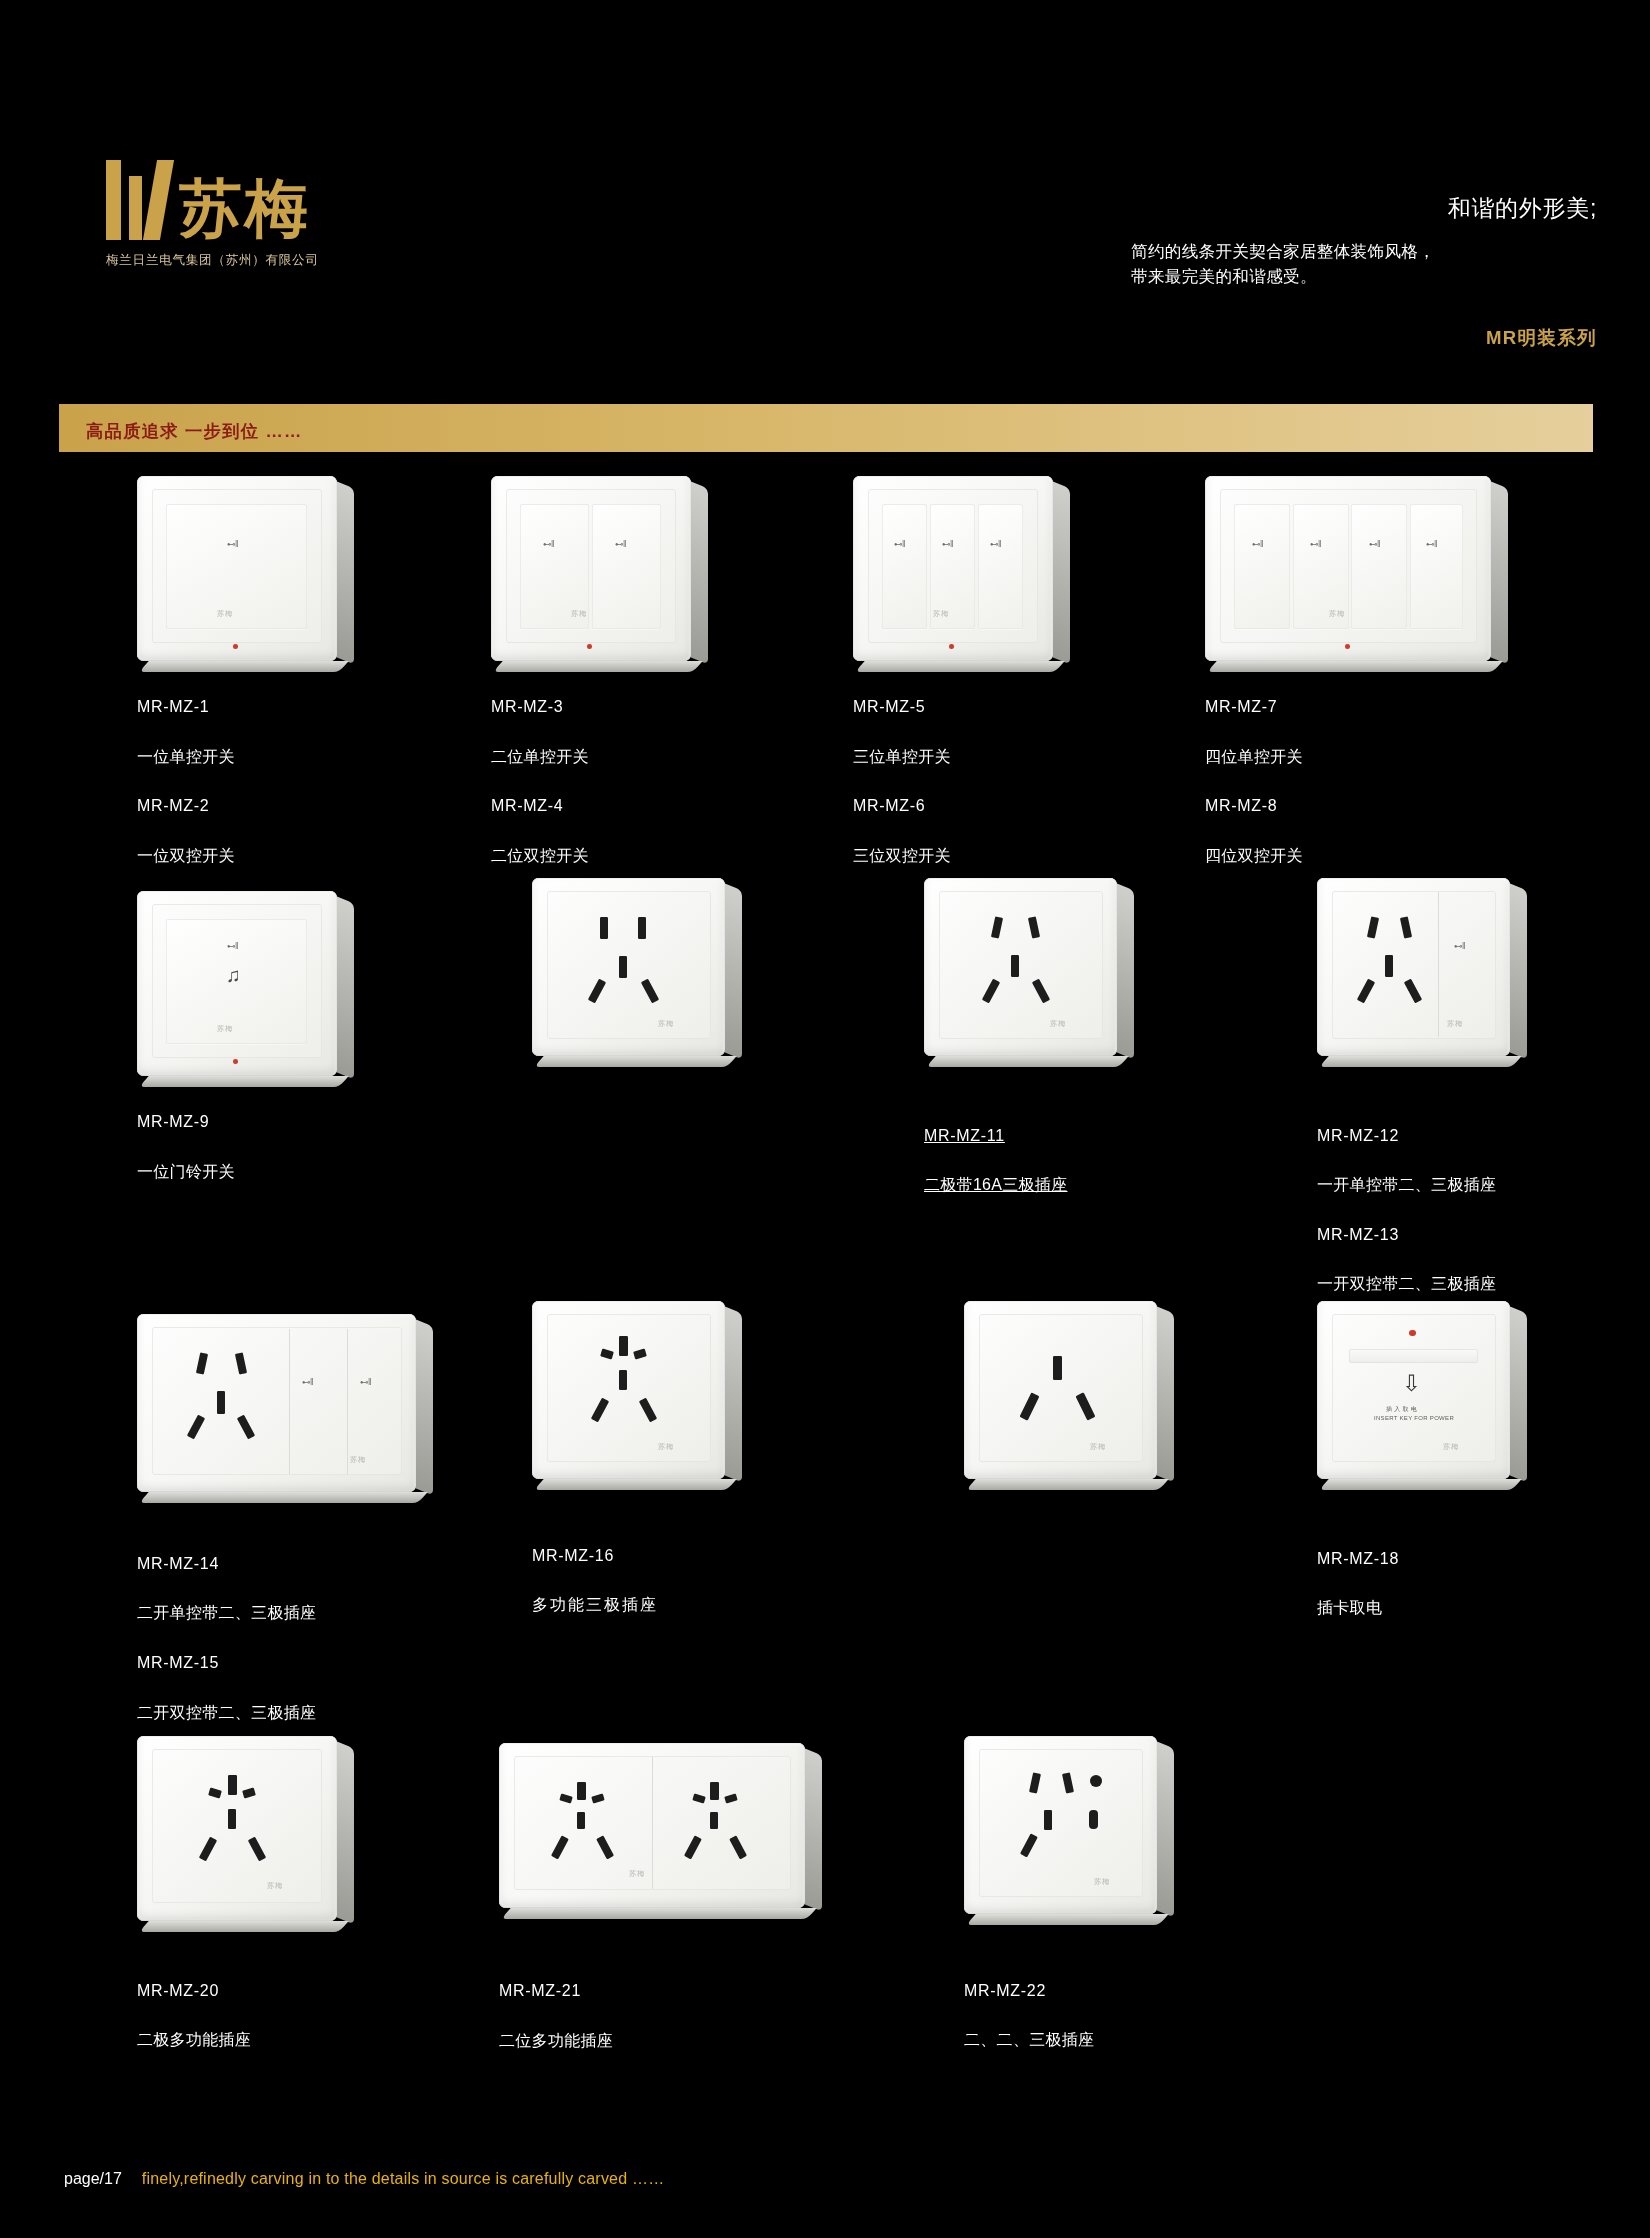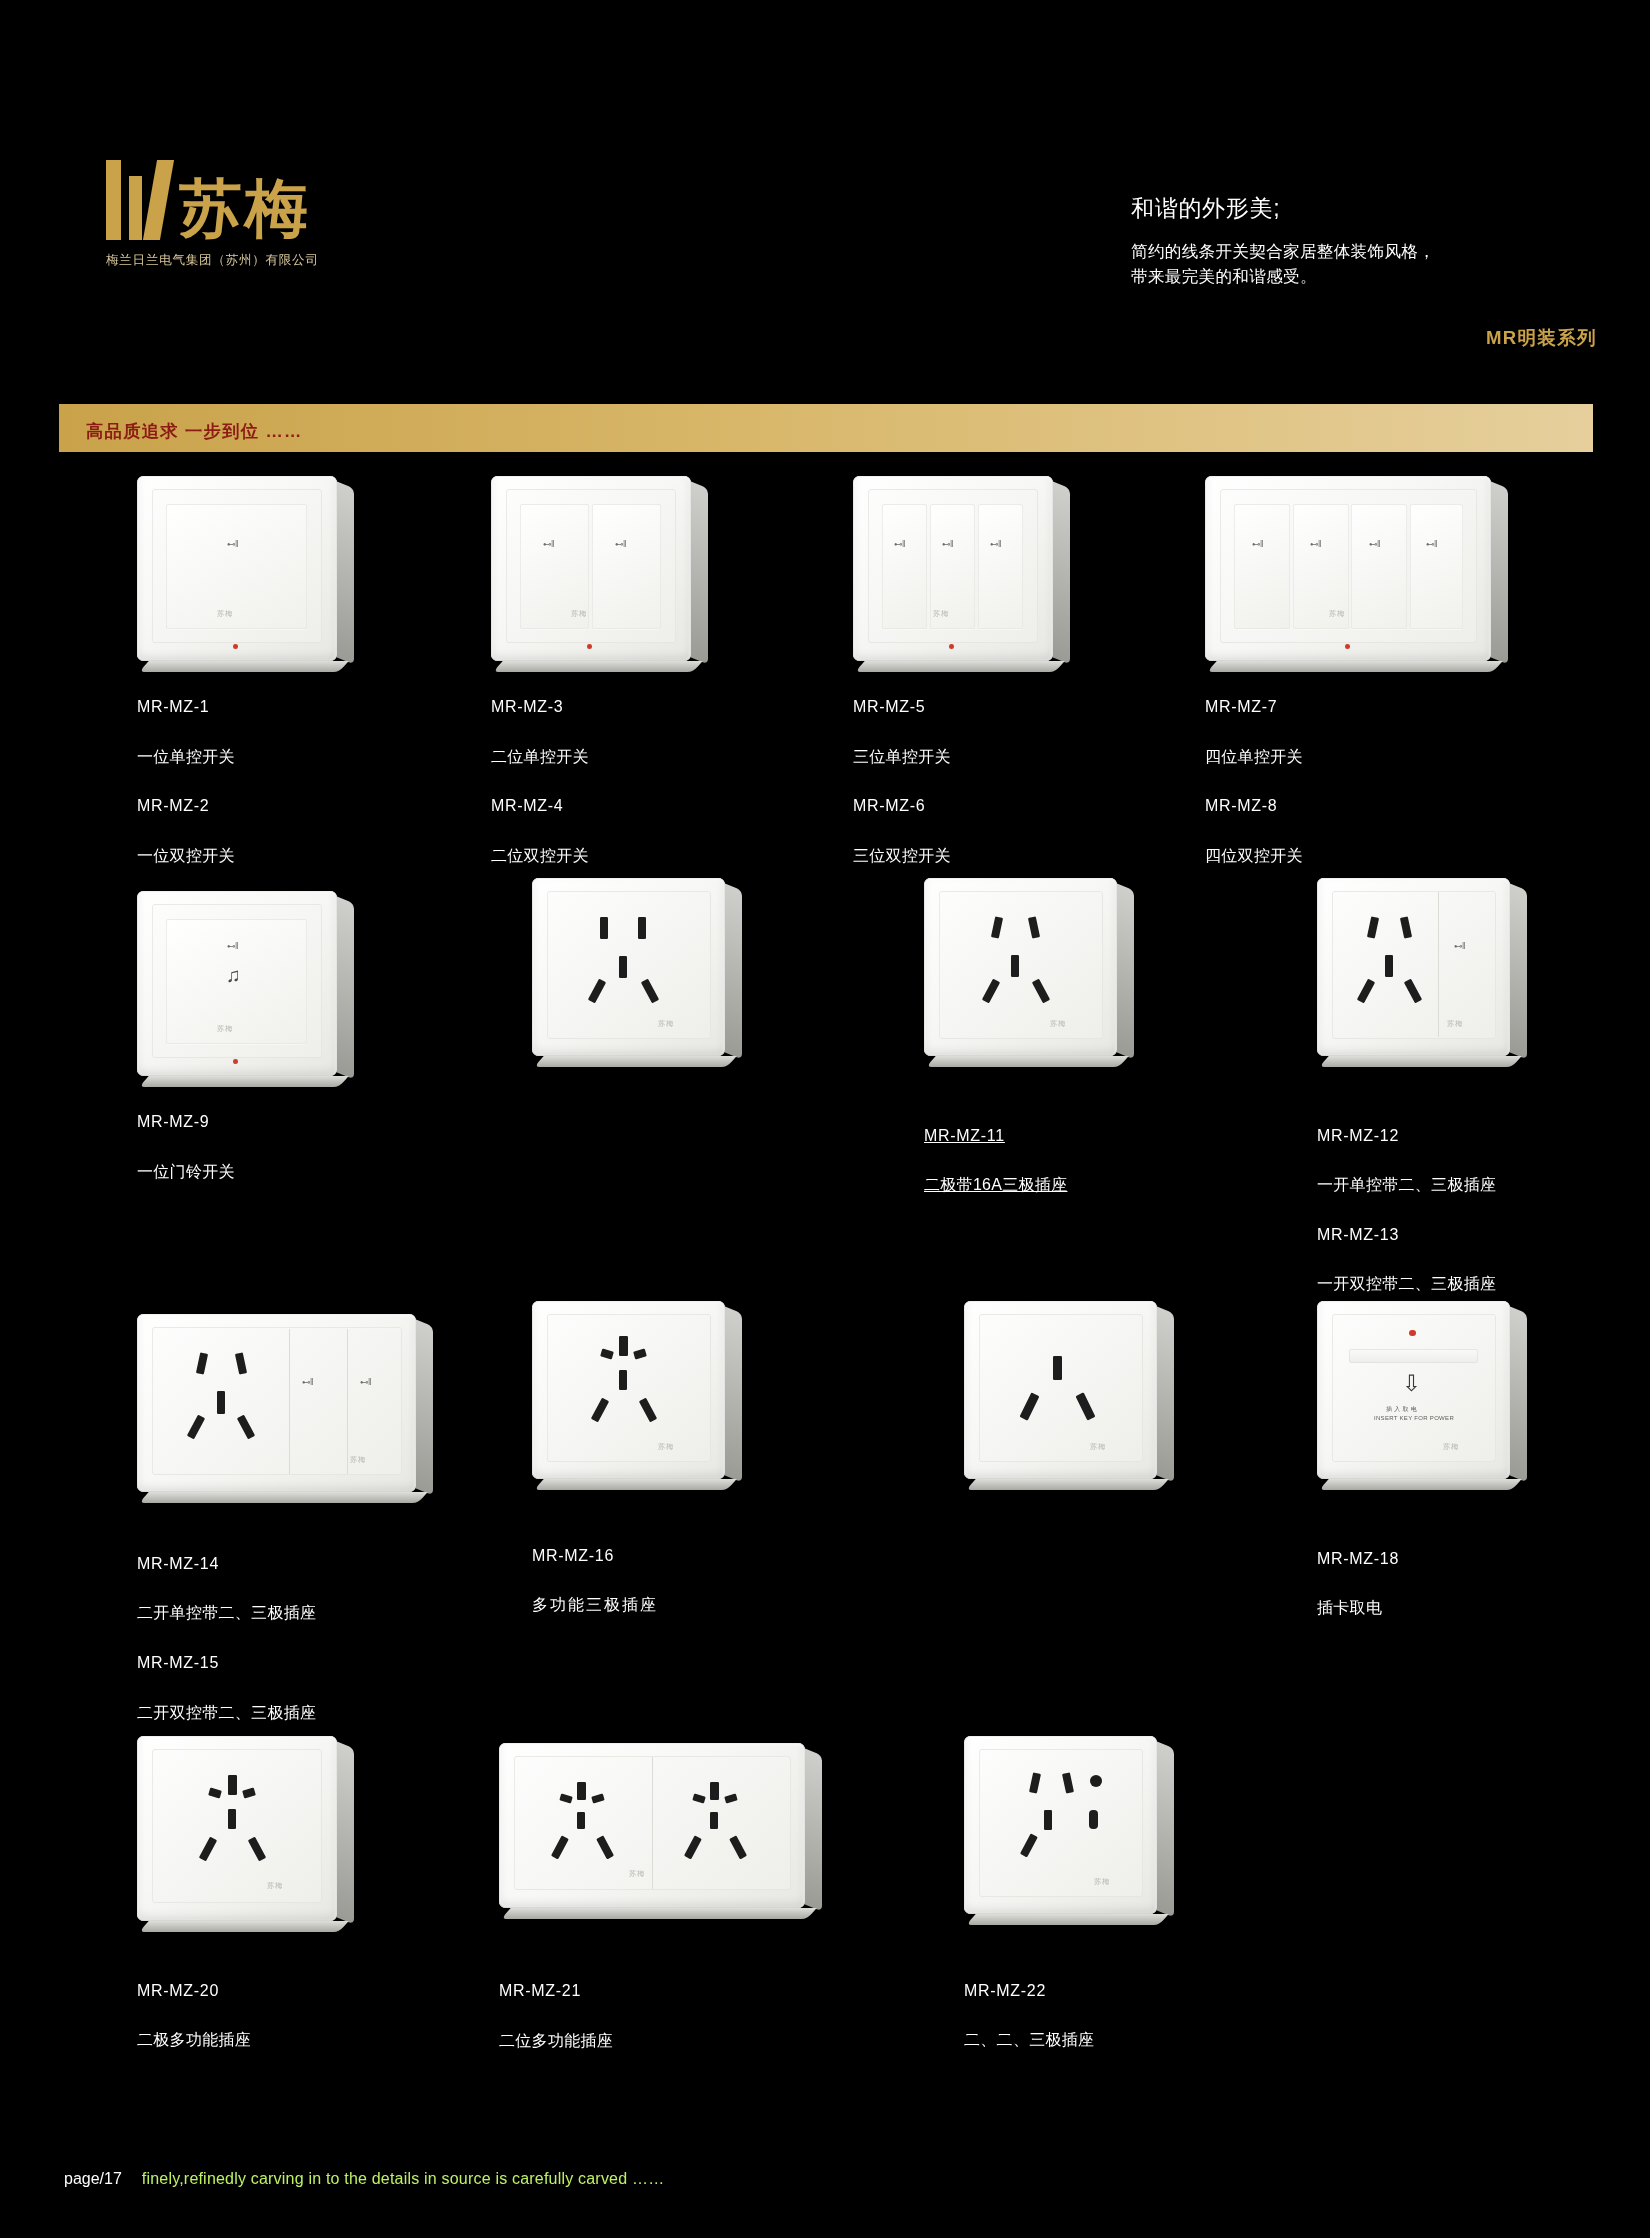--- a/index.html
+++ b/index.html
@@ -11,21 +11,21 @@
   .logo-row{display:flex;align-items:flex-end;gap:12px;}
   .logo-mark{width:61px;height:80px;position:relative;}
   .logo-mark .bar{position:absolute;background:#c9a24a;}
   .logo-mark .b1{left:0;top:0;width:14.6px;height:80px;}
   .logo-mark .b2{left:22.6px;top:16px;width:13.3px;height:64px;}
   .logo-mark .b3{left:44px;top:0;width:17.3px;height:80px;transform:skewX(-10deg);}
   .logo-text{font-family:"DejaVu Sans",sans-serif;font-size:63px;font-weight:bold;color:#c9a24a;letter-spacing:2.7px;line-height:1;}
   .logo-sub{margin-top:12px;font-size:12.6px;color:#d8c79a;letter-spacing:0.7px;}
 
   .head-right{position:absolute;left:1131px;top:193px;width:466px;}
-  .hr-title{font-size:23px;color:#ffffff;margin-bottom:14.6px;letter-spacing:0.7px;}
+  .hr-title{font-size:23px;color:#ffffff;margin-bottom:14.6px;letter-spacing:0.7px;text-align:right;}
   .hr-line{font-size:16.6px;color:#ffffff;line-height:1.55;letter-spacing:0.3px;}
   .hr-series{margin-top:35px;text-align:right;font-size:18.6px;font-weight:bold;color:#c9a24a;letter-spacing:1.3px;}
 
   
   .banner{position:absolute;left:59px;top:404px;width:1534px;height:48px;
           background:linear-gradient(90deg,#c9a24a 0%,#d8b76a 45%,#e6cf9c 100%);}
   .banner-text{position:absolute;left:86px;top:419px;font-size:17.3px;font-weight:bold;color:#8c1b14;letter-spacing:1.3px;}
 
   
   .grid-row{position:absolute;left:0;width:1650px;}
@@ -54,21 +54,21 @@
   .slot{position:absolute;background:#1d1d1d;border-radius:1.3px;}
   .led{position:absolute;width:6.7px;height:6.7px;border-radius:50%;background:#cf3b2a;}
   .bell{position:absolute;color:#4a4a46;font-size:20px;line-height:1;}
   .cardslot{position:absolute;border-radius:2.7px;background:linear-gradient(180deg,#fafafa,#ededea);box-shadow:inset 0 0 0 0.7px #e0e0dc;}
   .arrow-d{position:absolute;color:#3a3a38;font-size:22.6px;line-height:1;}
   .mini{position:absolute;font-size:6px;color:#5d5d59;letter-spacing:0.3px;white-space:nowrap;}
 
   
   .footer{position:absolute;left:64px;top:2170px;display:flex;align-items:baseline;gap:20px;}
   .page-no{font-size:16px;color:#ffffff;}
-  .footer-text{font-size:16px;color:#bef264;letter-spacing:0.2px;}
+  .footer-text{font-size:16px;color:#eab308;letter-spacing:0.2px;}
 </style>
 </head>
 <body>
 
 <div class="header">
 
   <div class="logo-block">
     <div class="logo-row">
       <div class="logo-mark">
         <div class="bar b1"></div>

